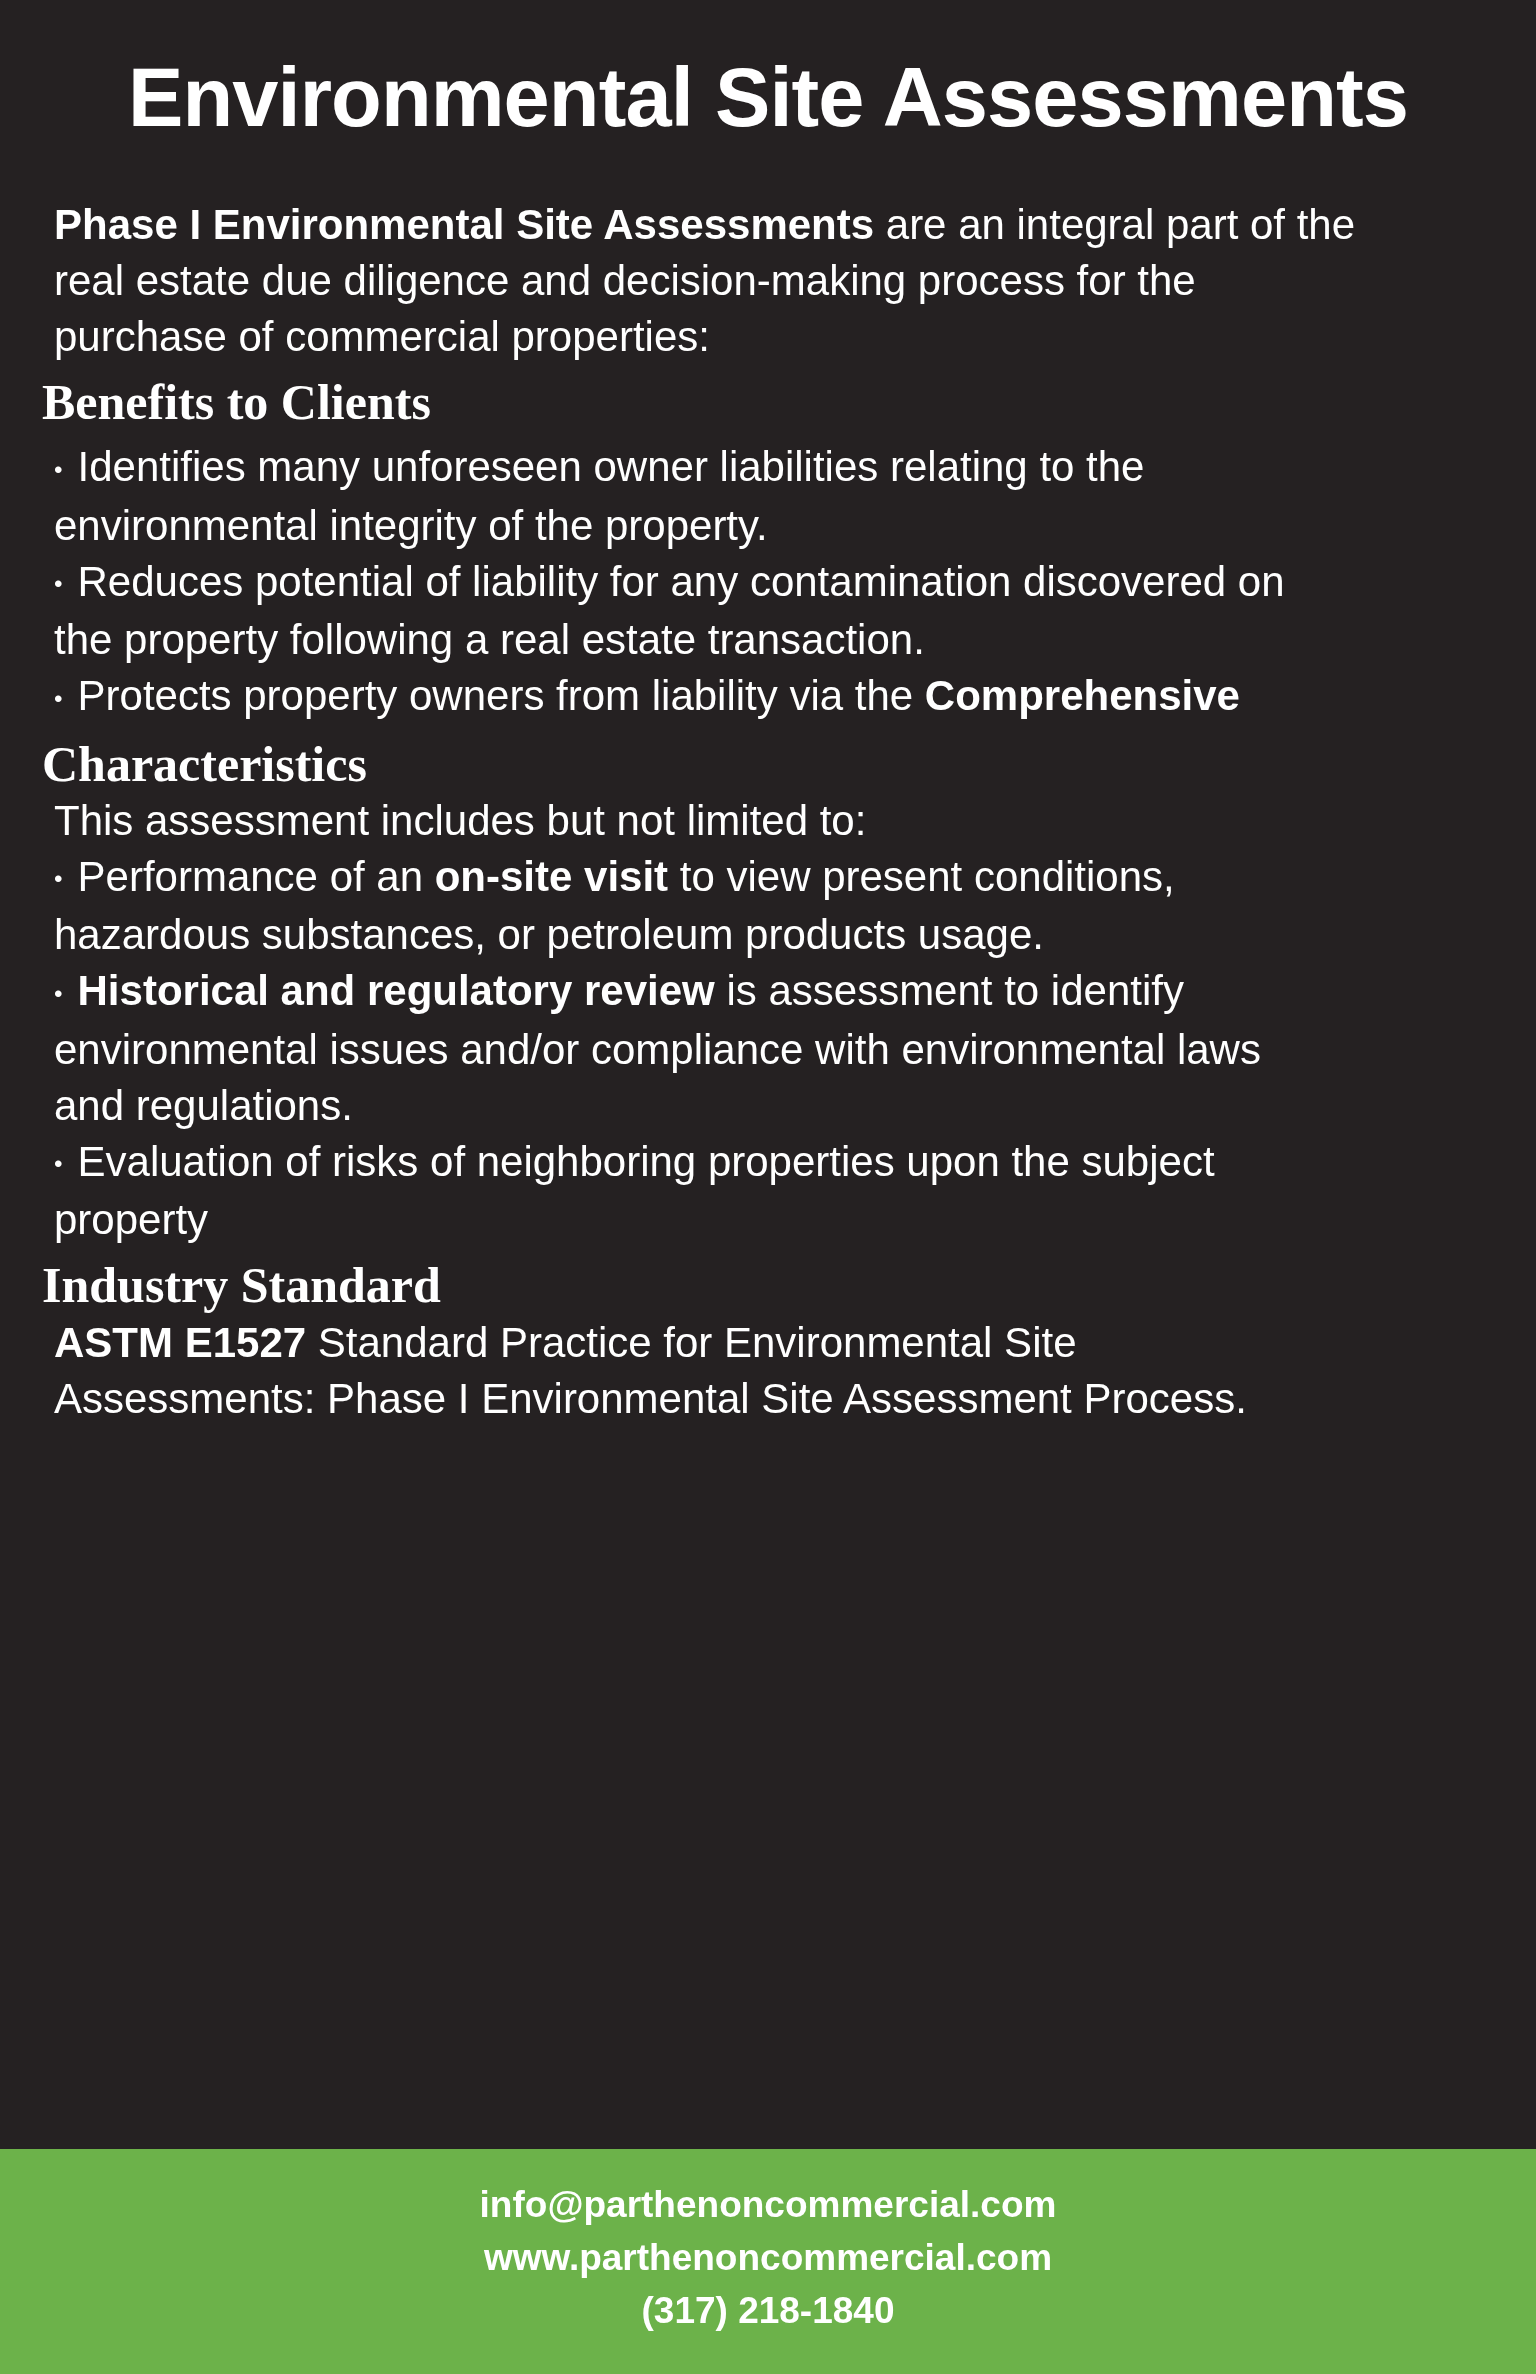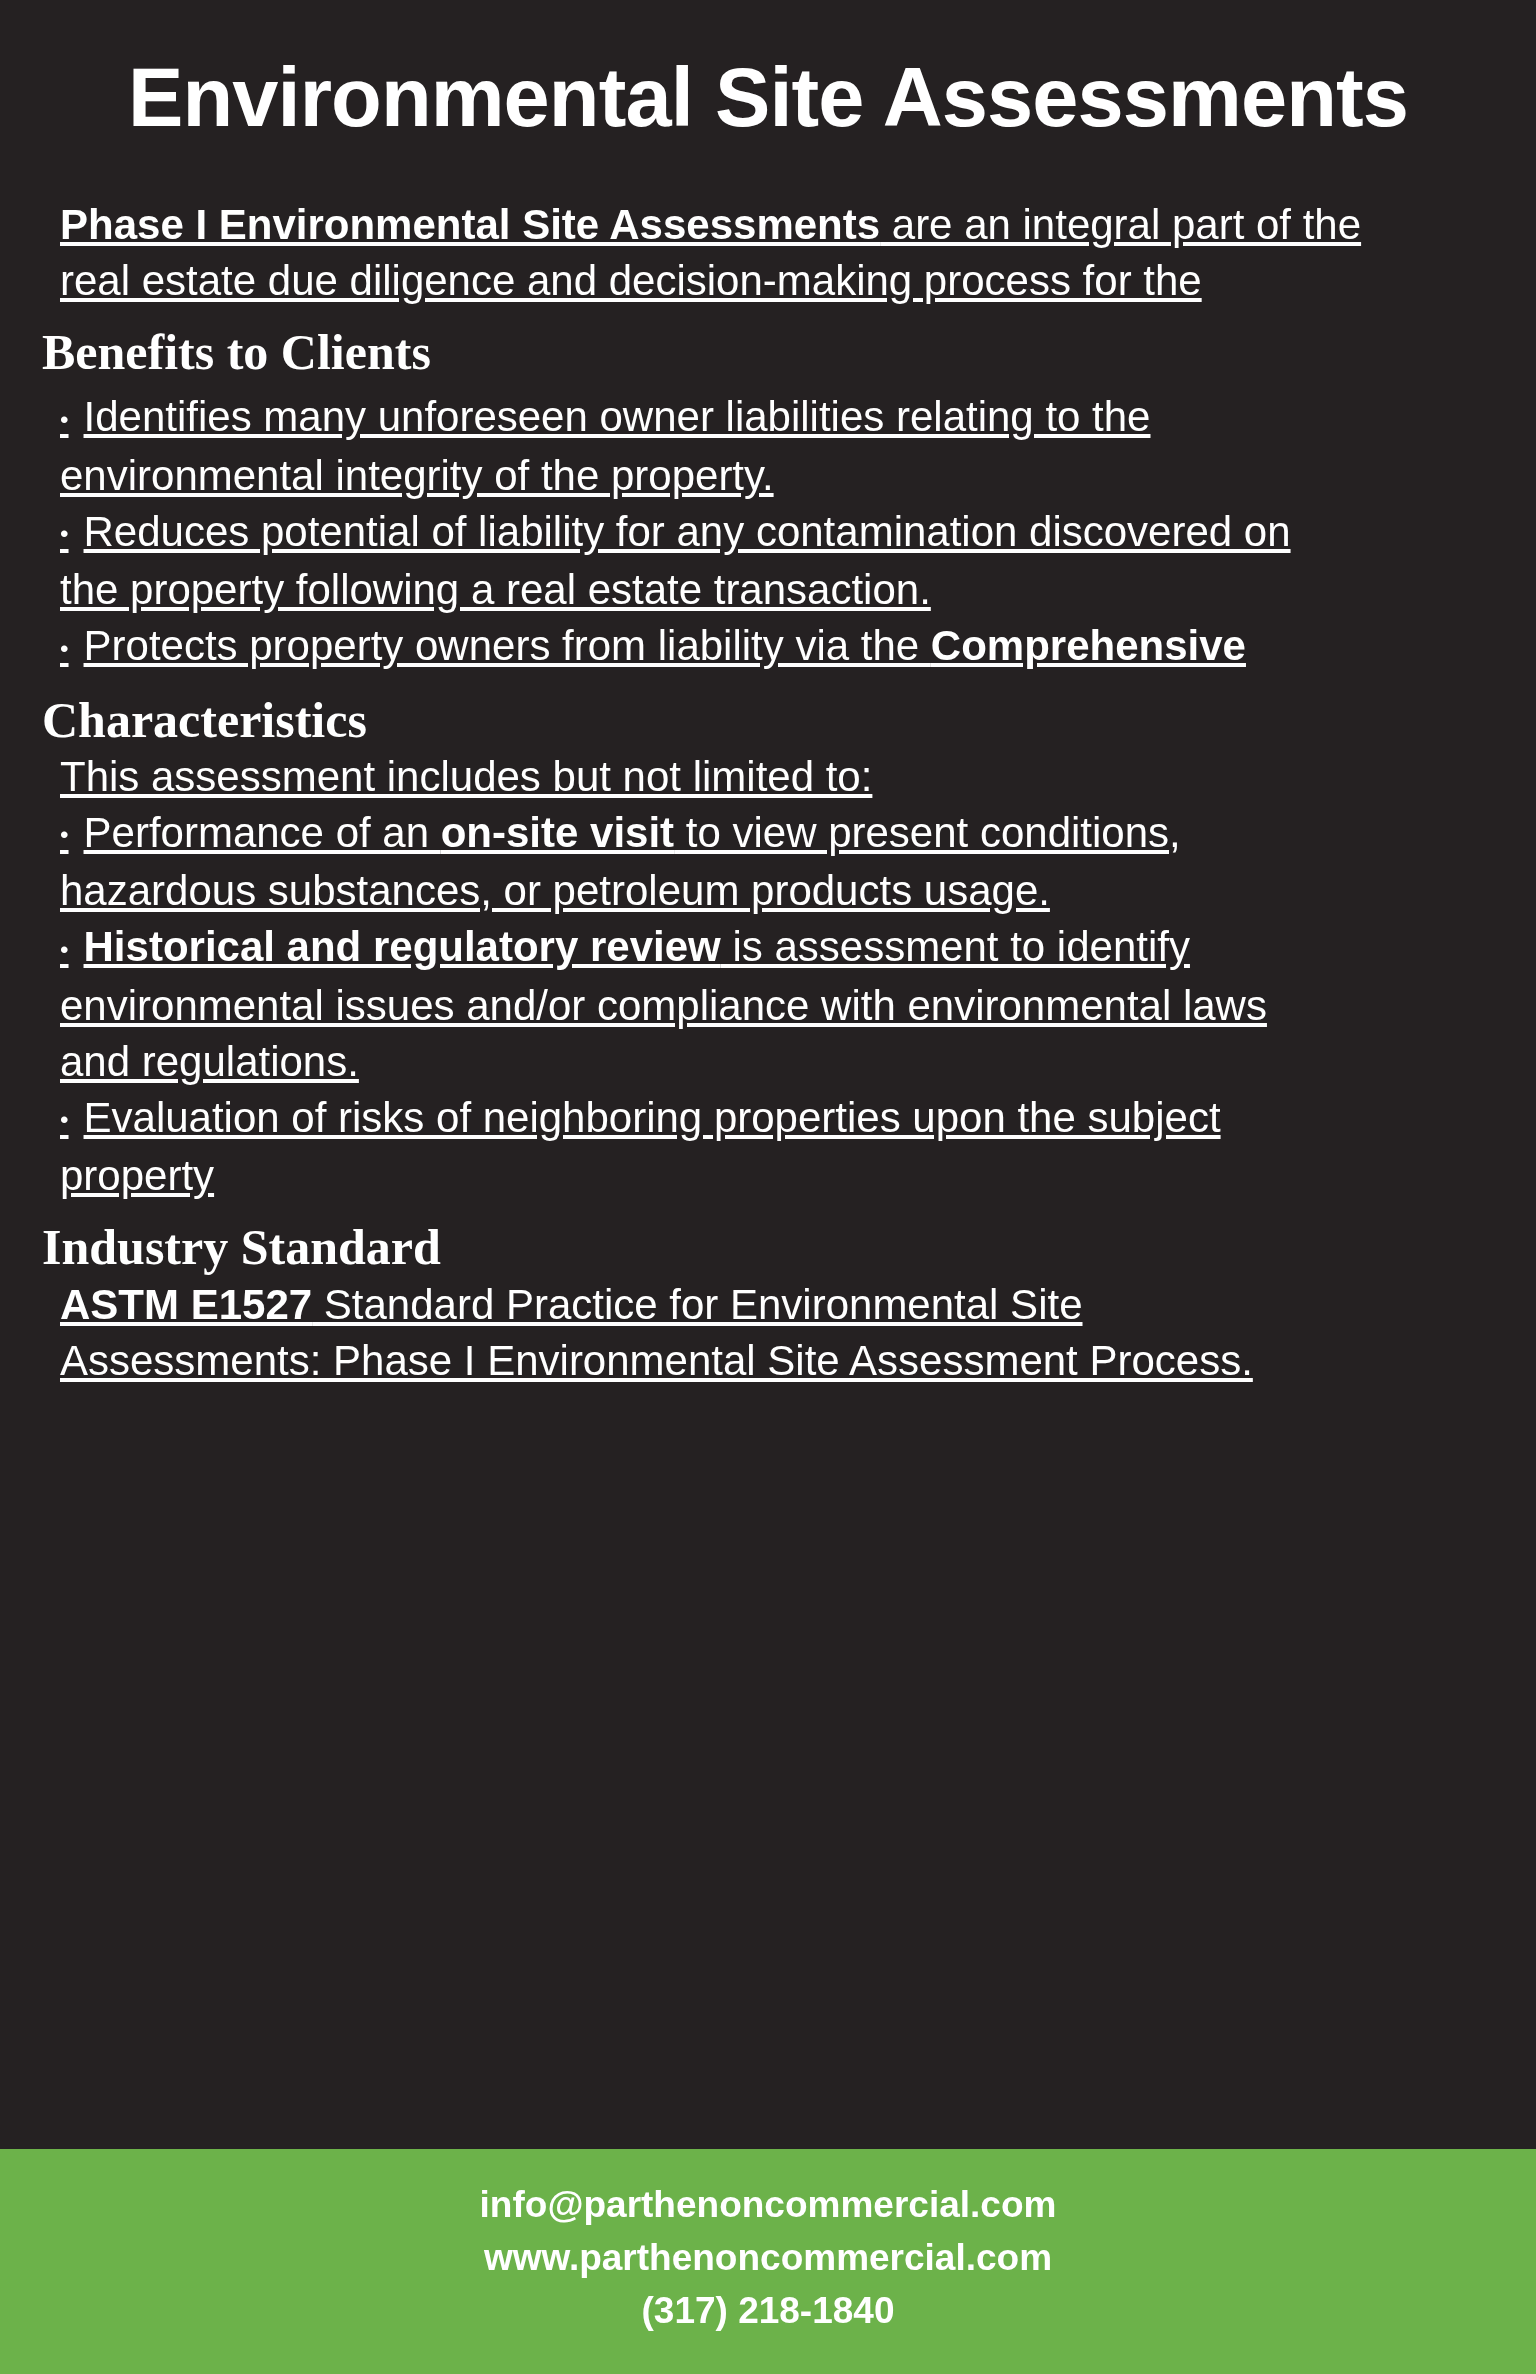--- a/index.html
+++ b/index.html
@@ -19,22 +19,21 @@
     h1.title {
       margin: 56px 0 0 0;
       font-size: 83px;
       font-weight: 700;
       line-height: 1;
       text-align: center;
       letter-spacing: -0.9px;
       white-space: nowrap;
     }
     .para {
-      margin: 18px;
-      text-decoration: underline;
+      margin: 12px;
     }
     .line {
       display: block;
       font-size: 42px;
       line-height: 56px;
       font-weight: 400;
       white-space: pre-wrap;
     }
     .b { font-weight: 700; }
     .bullet {
@@ -76,20 +75,21 @@
 </head>
 <body>
 
 <div class="content">
 
   <h1 class="title">Environmental Site Assessments</h1>
 
   <p class="para intro-para">
     <span class="line"><span class="b">Phase I Environmental Site Assessments</span><span> are an integral part of the</span></span>
     <span class="line">real estate due diligence and decision-making process for the</span>
+    <span class="line">purchase of commercial properties:</span>
   </p>
 
   <h2 class="section-heading benefits-head">Benefits to Clients</h2>
 
   <p class="para benefits-list">
     <span class="line"><span class="bullet">•</span><span>Identifies many unforeseen owner liabilities relating to the</span></span>
     <span class="line">environmental integrity of the property.</span>
     <span class="line"><span class="bullet">•</span><span>Reduces potential of liability for any contamination discovered on</span></span>
     <span class="line">the property following a real estate transaction.</span>
     <span class="line"><span class="bullet">•</span><span>Protects property owners from liability via the </span><span class="b">Comprehensive</span></span>

